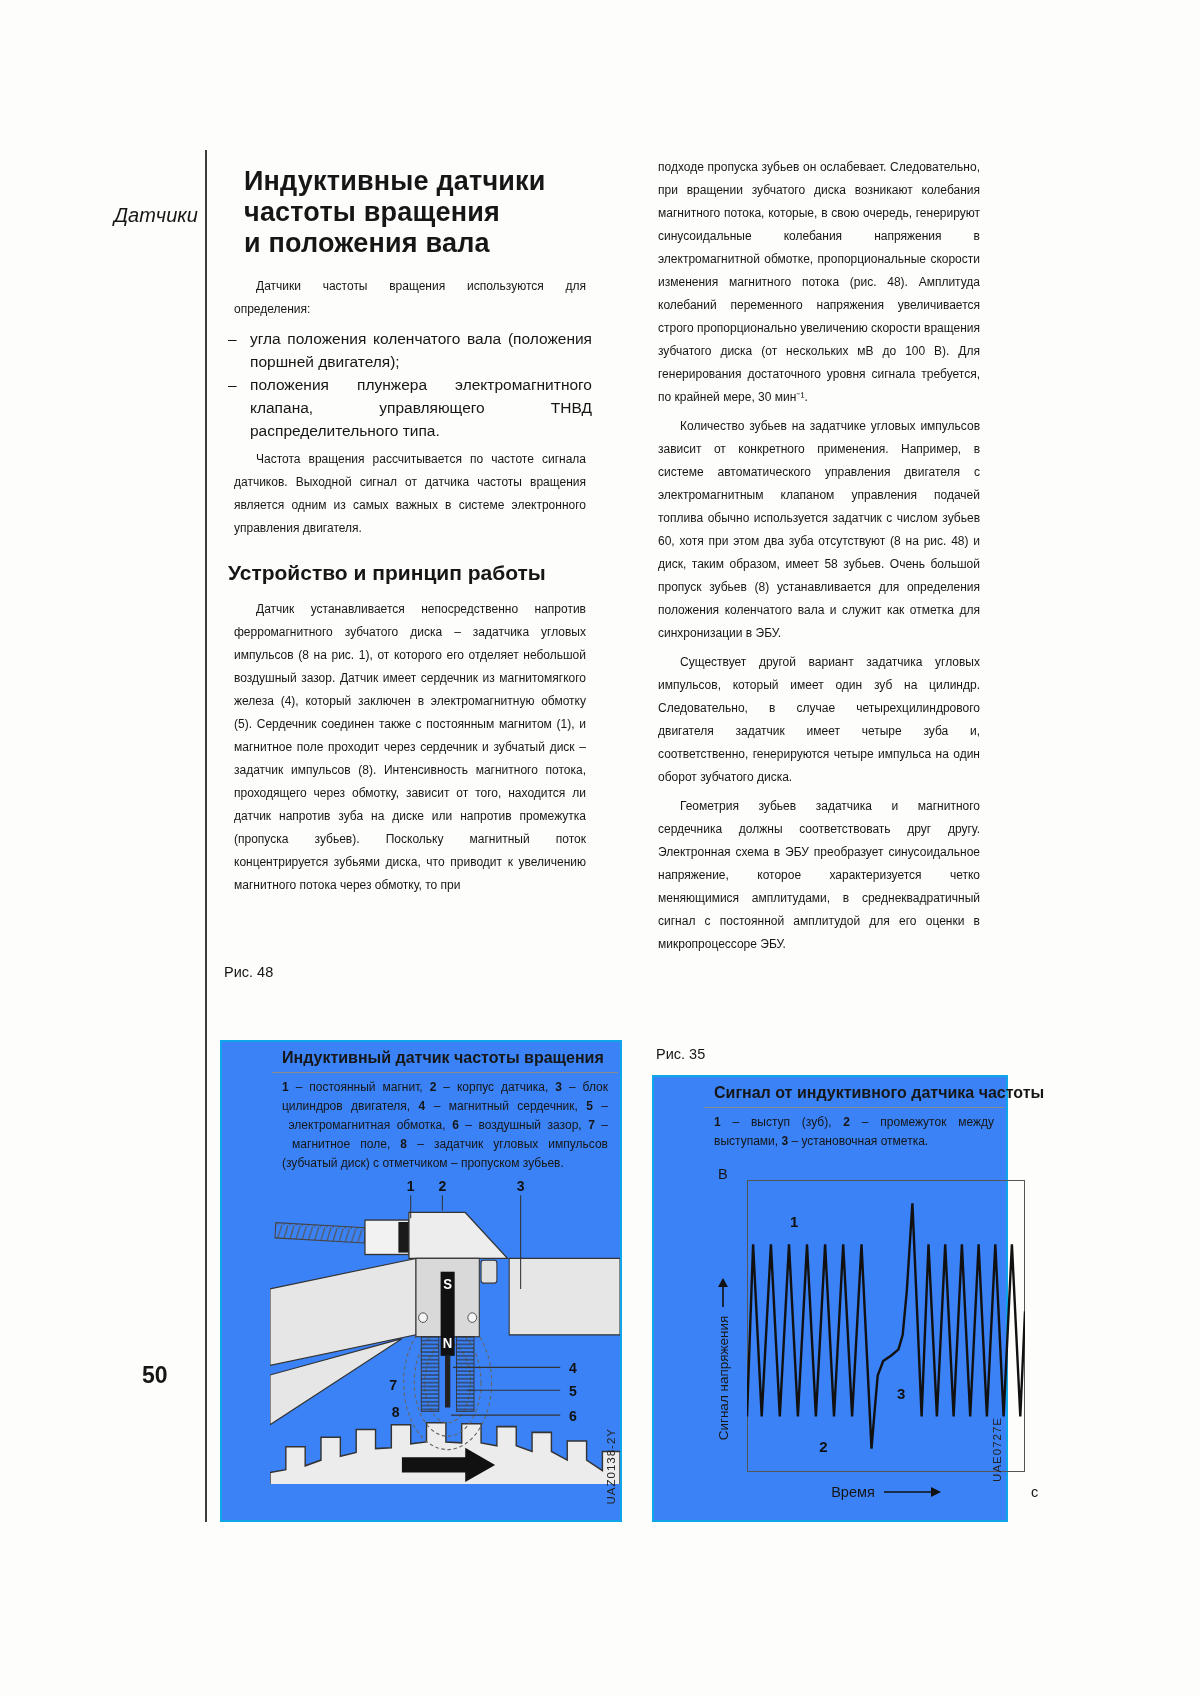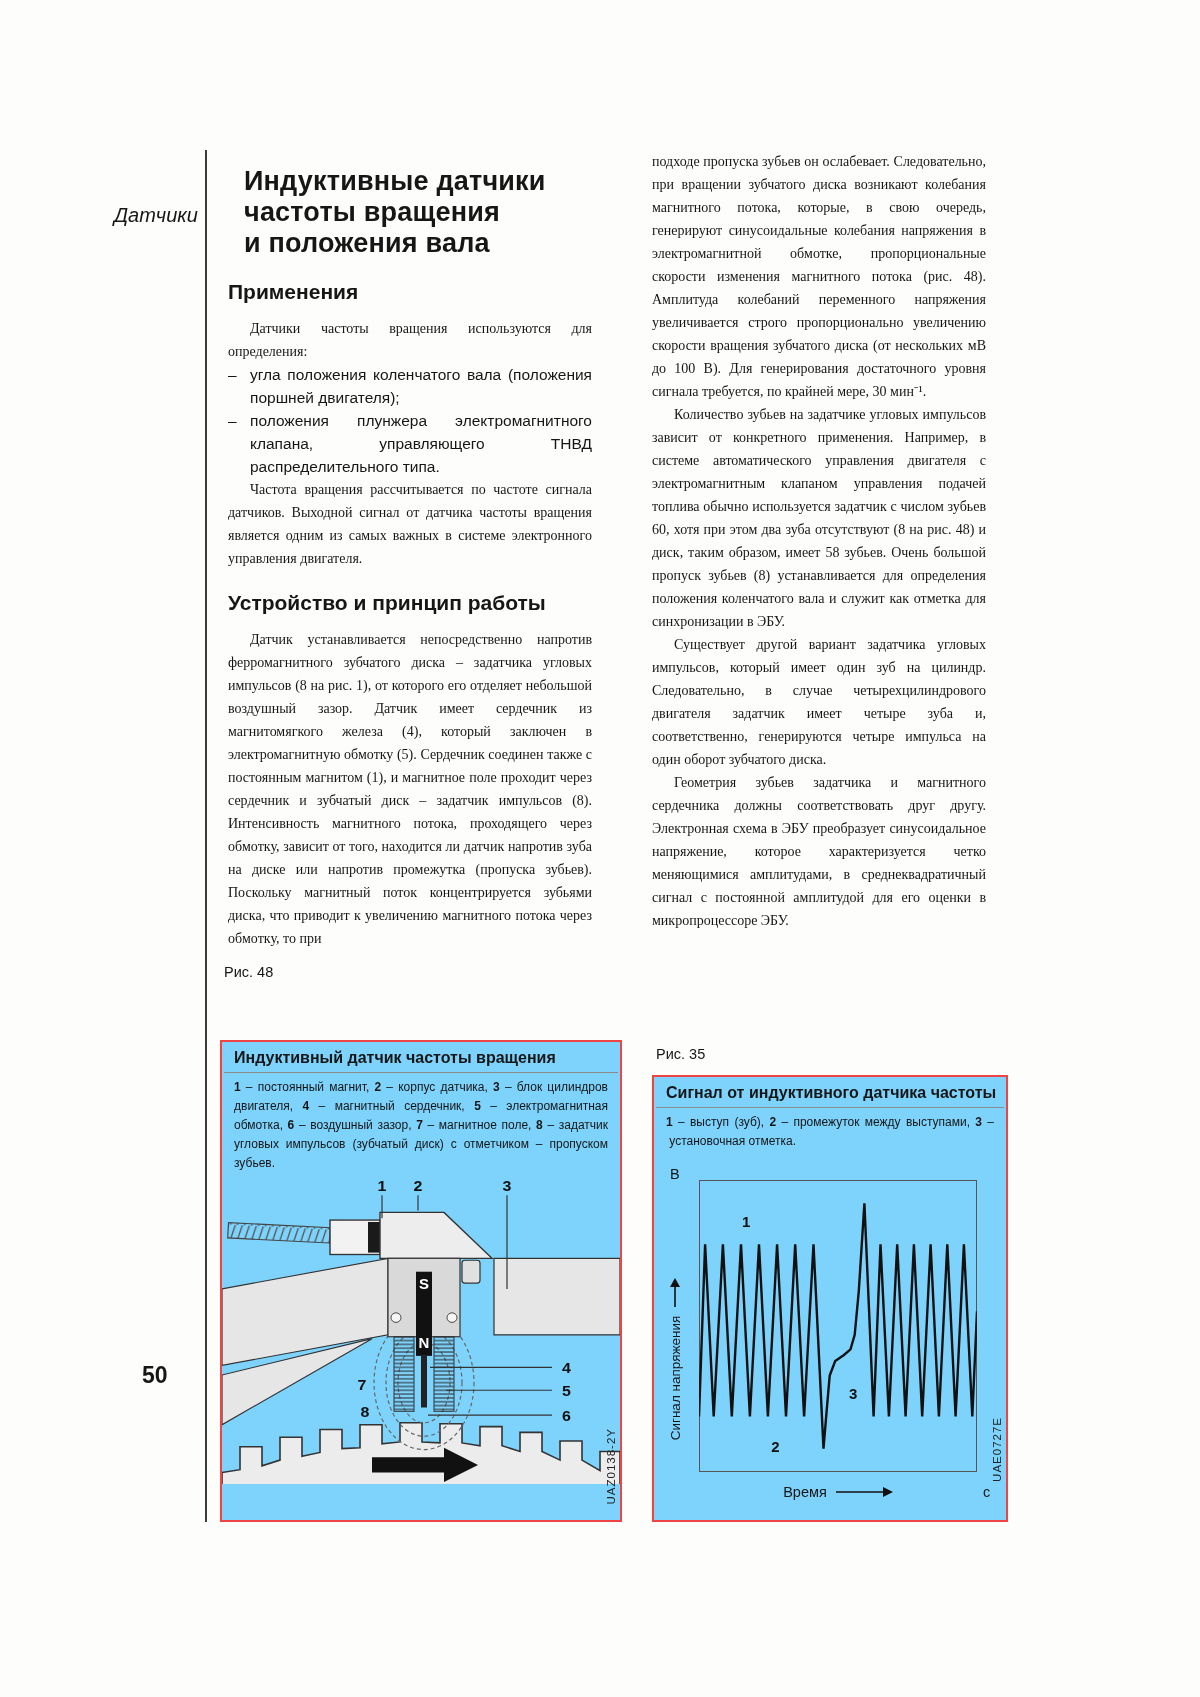--- a/index.html
+++ b/index.html
@@ -6,29 +6,29 @@
   .page{position:relative;width:1200px;height:1697px;background:#fdfdfb;overflow:hidden;
         font-family:"Liberation Sans",sans-serif;color:#161616;}
   .margin-label{position:absolute;left:114px;top:156px;font-style:italic;font-size:20px;margin-top:48px;}
   .vrule{position:absolute;left:205px;top:150px;width:2px;height:1372px;background:#3c3c3c;}
   .page-number{position:absolute;left:142px;top:1362px;font-weight:bold;font-size:23px;}
   .col{position:absolute;top:150px;}
   .col-left{left:228px;width:364px;}
   .col-right{left:652px;width:334px;}
   .title{font-size:27px;line-height:31px;font-weight:bold;margin:16px;white-space:pre-line;letter-spacing:.2px;}
   h2.sect{font-size:21px;font-weight:bold;margin:21px 0 13px;}
-  p.body{font-size:14px;line-height:23px;text-align:justify;margin:0;font-family:Liberation Serif, serif;}
+  p.body{font-size:12px;line-height:23px;text-align:justify;margin:6px;}
   p.indent{text-indent:22px;}
   .bullet{display:flex;font-size:15.5px;line-height:23px;}
   .bullet .bm{width:22px;flex:none;}
   .bullet .bt{flex:1;text-align:justify;}
   .fig-label{position:absolute;font-size:14.5px;}
   #fig48-label{left:224px;top:964px;}
   #fig49-label{left:656px;top:1046px;}
-  .figbox{position:absolute;background:#7dd3fc;border:2px solid #ef4444;box-sizing:border-box;}
+  .figbox{position:absolute;background:#3b82f6;border:2px solid #0ea5e9;box-sizing:border-box;padding-left:48px;}
   #fig48{left:220px;top:1040px;width:402px;height:482px;}
   #fig49{left:652px;top:1075px;width:356px;height:447px;}
   .figtitle{font-weight:bold;font-size:16px;padding:7px 12px 5px;white-space:nowrap;}
   .figrule{height:1px;background:#8a8a8a;margin:0 2px;}
   .figlegend{font-size:12px;line-height:19px;padding:5px 12px 3px;text-align:justify;}
   .figcode{position:absolute;writing-mode:vertical-rl;transform:rotate(180deg);
            font-size:11.5px;letter-spacing:1px;color:#222;}
   #fig48 .figcode{right:3px;bottom:16px;}
   #fig49 .figcode{right:3px;bottom:34px;}
   .d48{display:block;width:100%;height:306px;margin-top:2px;}
@@ -48,21 +48,20 @@
 <div class="page">
 
   <div class="margin-label">Датчики</div>
   <div class="vrule"></div>
   <div class="page-number">50</div>
 
   <div class="col col-left">
     <h1 class="title">Индуктивные датчики
 частоты вращения
 и положения вала</h1>
-    <h2 class="sect">Применения</h2>
     <p class="body indent">Датчики частоты вращения используются для определения:</p>
     <div id="bullets">
         <div class="bullet">
           <span class="bm">–</span>
           <div class="bt">угла положения коленчатого вала (положения поршней двигателя);</div>
         </div>
         <div class="bullet">
           <span class="bm">–</span>
           <div class="bt">положения плунжера электромагнитного клапана, управляющего ТНВД распределительного типа.</div>
         </div>

